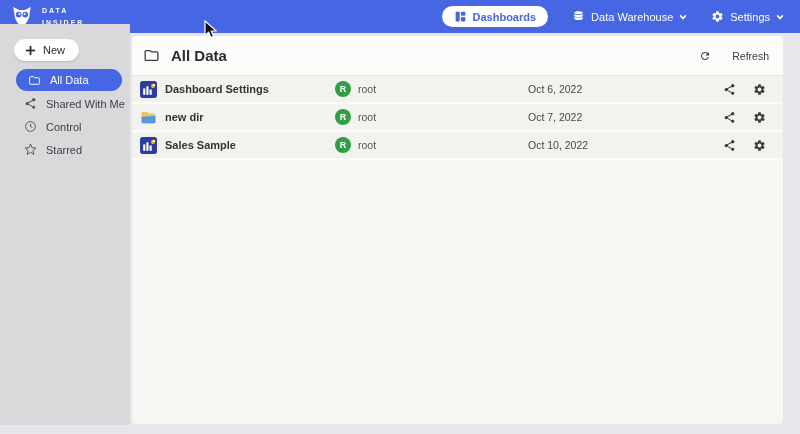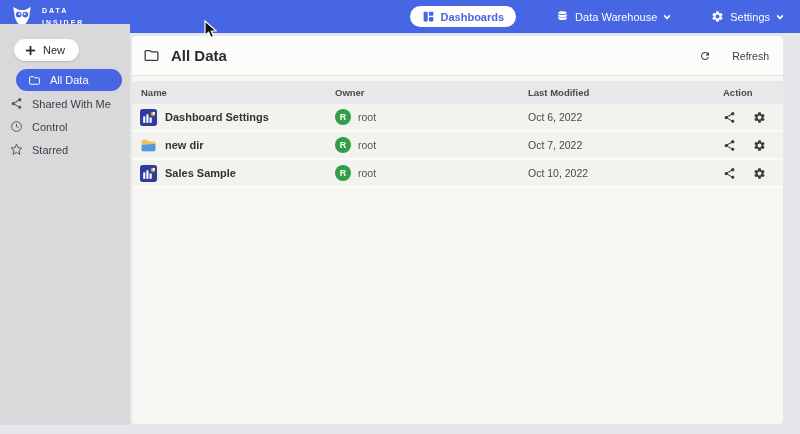--- a/index.html
+++ b/index.html
@@ -7,40 +7,40 @@
     font-family:"Liberation Sans", sans-serif; background:#e6e6eb; }
   .stage { position:relative; width:800px; height:434px; }
 
   
   .topbar { position:absolute; left:0; top:0; width:800px; height:33px;
     background:#4766e3; display:flex; align-items:center; justify-content:space-between;
     padding:0 16px 0 10px; }
   .brand { display:flex; align-items:center; gap:8px; }
   .brand svg { width:24px; height:24px; }
   .brand-text { color:#fff; font-size:7px; font-weight:bold; letter-spacing:2px; line-height:1.6; }
-  .nav { display:flex; align-items:center; gap:40px; }
+  .nav { display:flex; align-items:center; gap:24px; }
   .nav-item { display:flex; align-items:center; gap:6px; color:#fff; font-size:11px;
     font-weight:500; cursor:default; }
   .nav-item svg { width:13px; height:13px; fill:#fff; }
   .nav-item .caret { width:8px; height:8px; fill:none; stroke:#fff; stroke-width:2; }
   .nav-item.active { background:#fff; color:#4766e3; border-radius:13px;
     padding:4px 12px; font-weight:bold; }
   .nav-item.active svg { fill:#4766e3; }
 
   
   .sidebar { position:absolute; left:0; top:24px; width:130px; height:401px;
     background:#d9d9dc; }
   .new-btn { display:inline-flex; align-items:center; gap:7px; margin:15px 0 0 14px;
     background:#fdfdfd; border:none; border-radius:12px; padding:5px 14px 5px 11px;
     font-size:11px; font-weight:500; color:#2e2e32; box-shadow:0 1px 2px rgba(0,0,0,.15);
     font-family:inherit; }
   .new-btn svg { width:11px; height:11px; stroke:#2e2e32; stroke-width:2; fill:none; }
   .side-list { list-style:none; margin-top:8px; }
   .side-item { display:flex; align-items:center; gap:9px; height:23px;
-    padding-left:10px; font-size:11px; font-weight:500; color:#3e3e43; }
+    padding-left:24px; font-size:11px; font-weight:500; color:#3e3e43; }
   .side-item svg { width:13px; height:13px; flex:none; }
   .side-item .st { stroke:#55555a; stroke-width:1.8; fill:none; }
   .side-item .fl { fill:#55555a; }
   .side-item.selected { background:#4766e3; color:#fff; border-radius:12px;
     margin:1px 8px 1px 16px; height:22px; padding-left:12px; }
   .side-item.selected .st { stroke:#fff; }
 
   
   .main { position:absolute; left:130px; top:33px; right:0; bottom:0; background:#e6e6eb; }
   .panel { position:absolute; left:2px; top:3px; width:651px; bottom:10px;
@@ -171,26 +171,20 @@
         </svg>
         <h1 class="page-title">All Data</h1>
         <button class="refresh">
           <svg viewBox="0 0 24 24">
             <path d="M17.65 6.35C16.2 4.9 14.21 4 12 4c-4.42 0-7.99 3.58-7.99 8s3.57 8 7.99 8c3.73 0 6.84-2.55 7.73-6h-2.08c-.82 2.33-3.04 4-5.65 4-3.31 0-6-2.69-6-6s2.69-6 6-6c1.66 0 3.14.69 4.22 1.78L13 11h7V4l-2.35 2.35z"></path>
           </svg>
           <span>Refresh</span>
         </button>
       </div>
 
-      <div class="thead">
-        <div>Name</div>
-        <div>Owner</div>
-        <div>Last Modified</div>
-        <div>Action</div>
-      </div>
 
       <div class="trow">
         <div class="cell-name">
           <svg viewBox="0 0 16 16">
             <rect width="16" height="16" rx="2.5" fill="#2e3ca0"></rect>
             <rect x="3" y="7" width="2" height="6" fill="#fff"></rect>
             <rect x="6" y="5" width="2" height="8" fill="#fff"></rect>
             <rect x="9" y="8" width="2" height="5" fill="#fff"></rect>
             <circle cx="12.3" cy="4.6" r="2" fill="#f6b93b"></circle>
             <path d="M12.3 2.6 A2 2 0 0 1 14.3 4.6 L12.3 4.6 Z" fill="#fff"></path>

